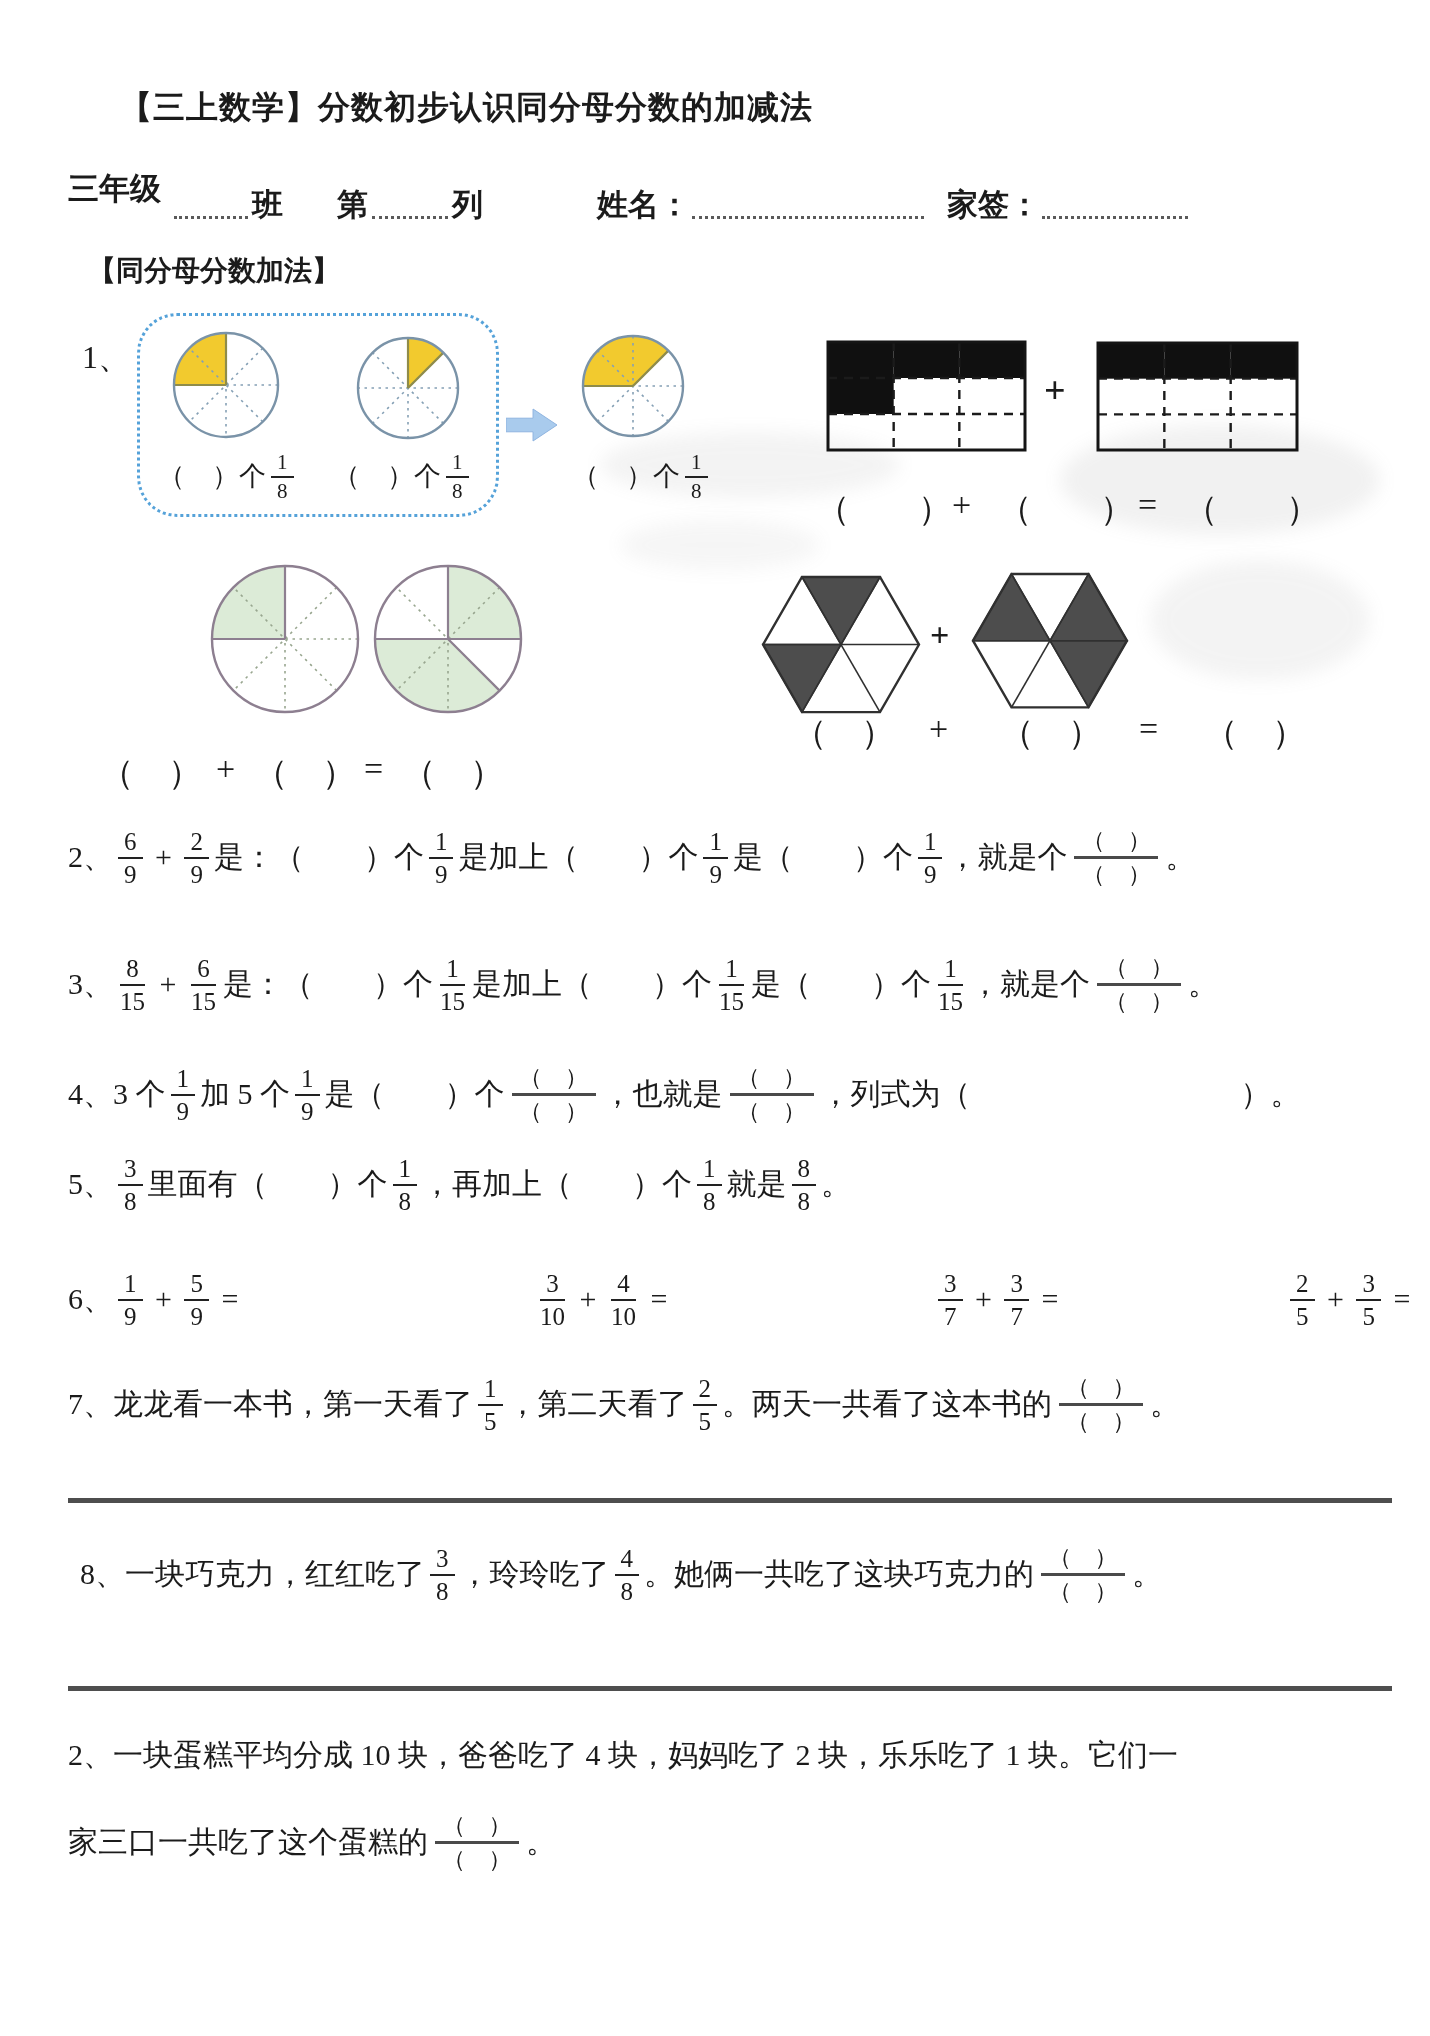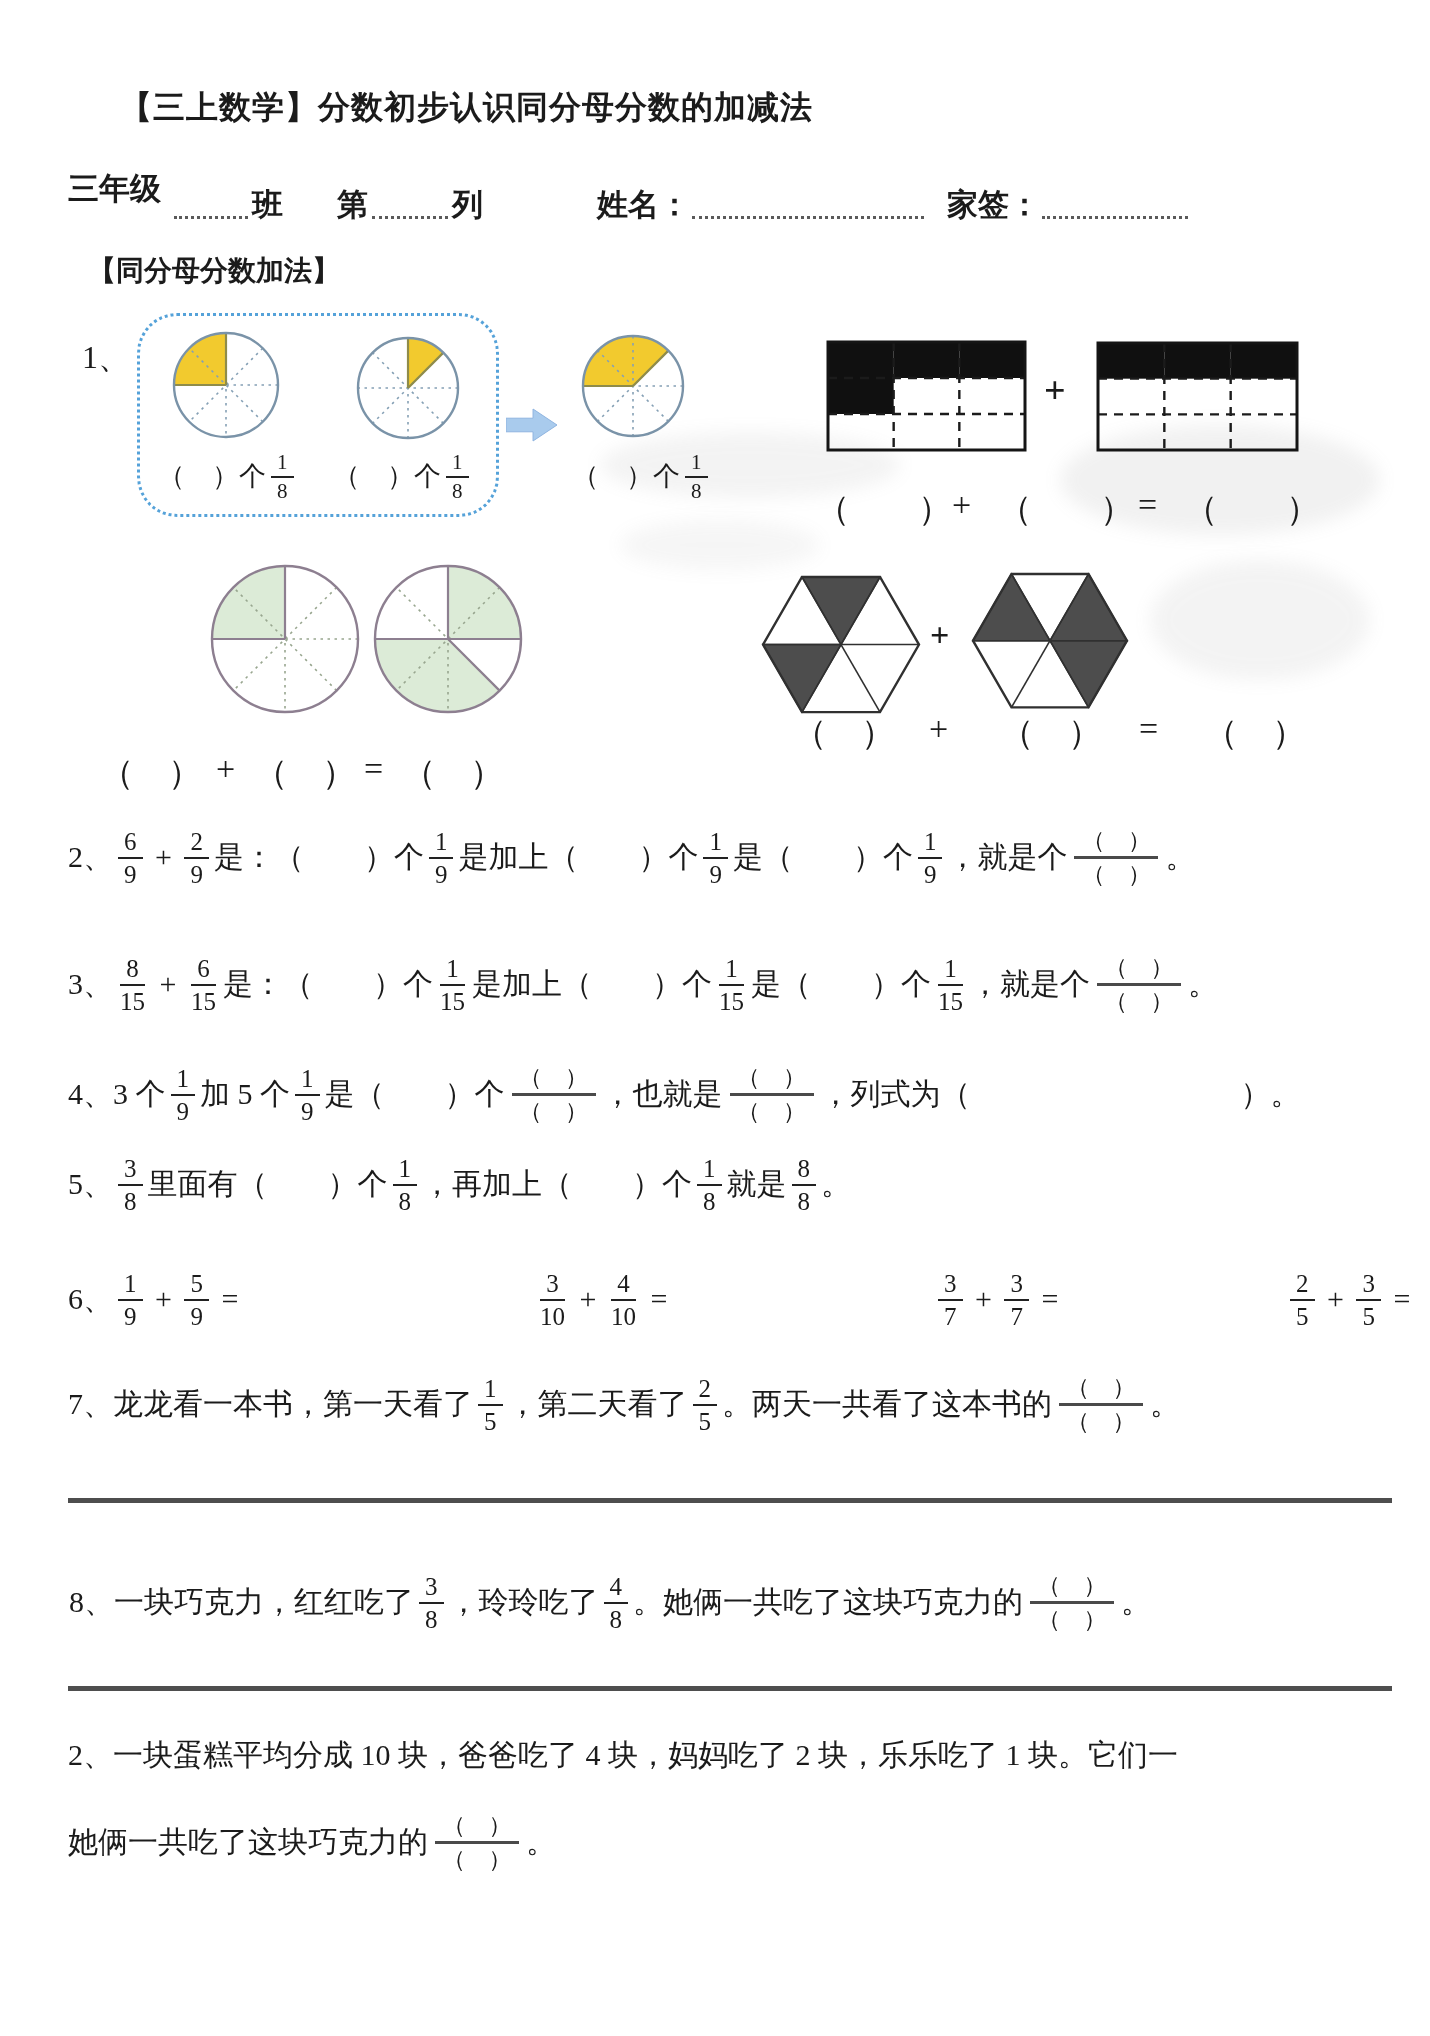--- a/index.html
+++ b/index.html
@@ -386,21 +386,21 @@
     <span class="seg">。两天一共看了这本书的</span>
     <span class="bfrac">
       <span class="bnum">（　）</span>
       <span class="bbar"></span>
       <span class="bden">（　）</span>
     </span>
     <span class="seg">。</span>
   </div>
 
 <div class="divider" style="top:1498px;"></div>
-<div class="prob" style="left:69px;top:1541px;margin-top:28px;">
+<div class="prob" style="left:80px;top:1541px;">
     <span class="seg">8、一块巧克力，红红吃了</span>
     <span class="frac">
       <span class="fnum">3</span>
       <span class="fden">8</span>
     </span>
     <span class="seg">，玲玲吃了</span>
     <span class="frac">
       <span class="fnum">4</span>
       <span class="fden">8</span>
     </span>
@@ -410,20 +410,20 @@
       <span class="bbar"></span>
       <span class="bden">（　）</span>
     </span>
     <span class="seg">。</span>
   </div>
 <div class="divider" style="top:1686px;"></div>
 <div class="prob" style="left:68px;top:1722px;">
     <span class="seg">2、一块蛋糕平均分成 10 块，爸爸吃了 4 块，妈妈吃了 2 块，乐乐吃了 1 块。它们一</span>
   </div>
 <div class="prob" style="left:68px;top:1809px;">
-    <span class="seg">她俩一共吃了这块巧克力的</span>
+    <span class="seg">家三口一共吃了这个蛋糕的</span>
     <span class="bfrac">
       <span class="bnum">（　）</span>
       <span class="bbar"></span>
       <span class="bden">（　）</span>
     </span>
     <span class="seg">。</span>
   </div>
 
 </body></html>

